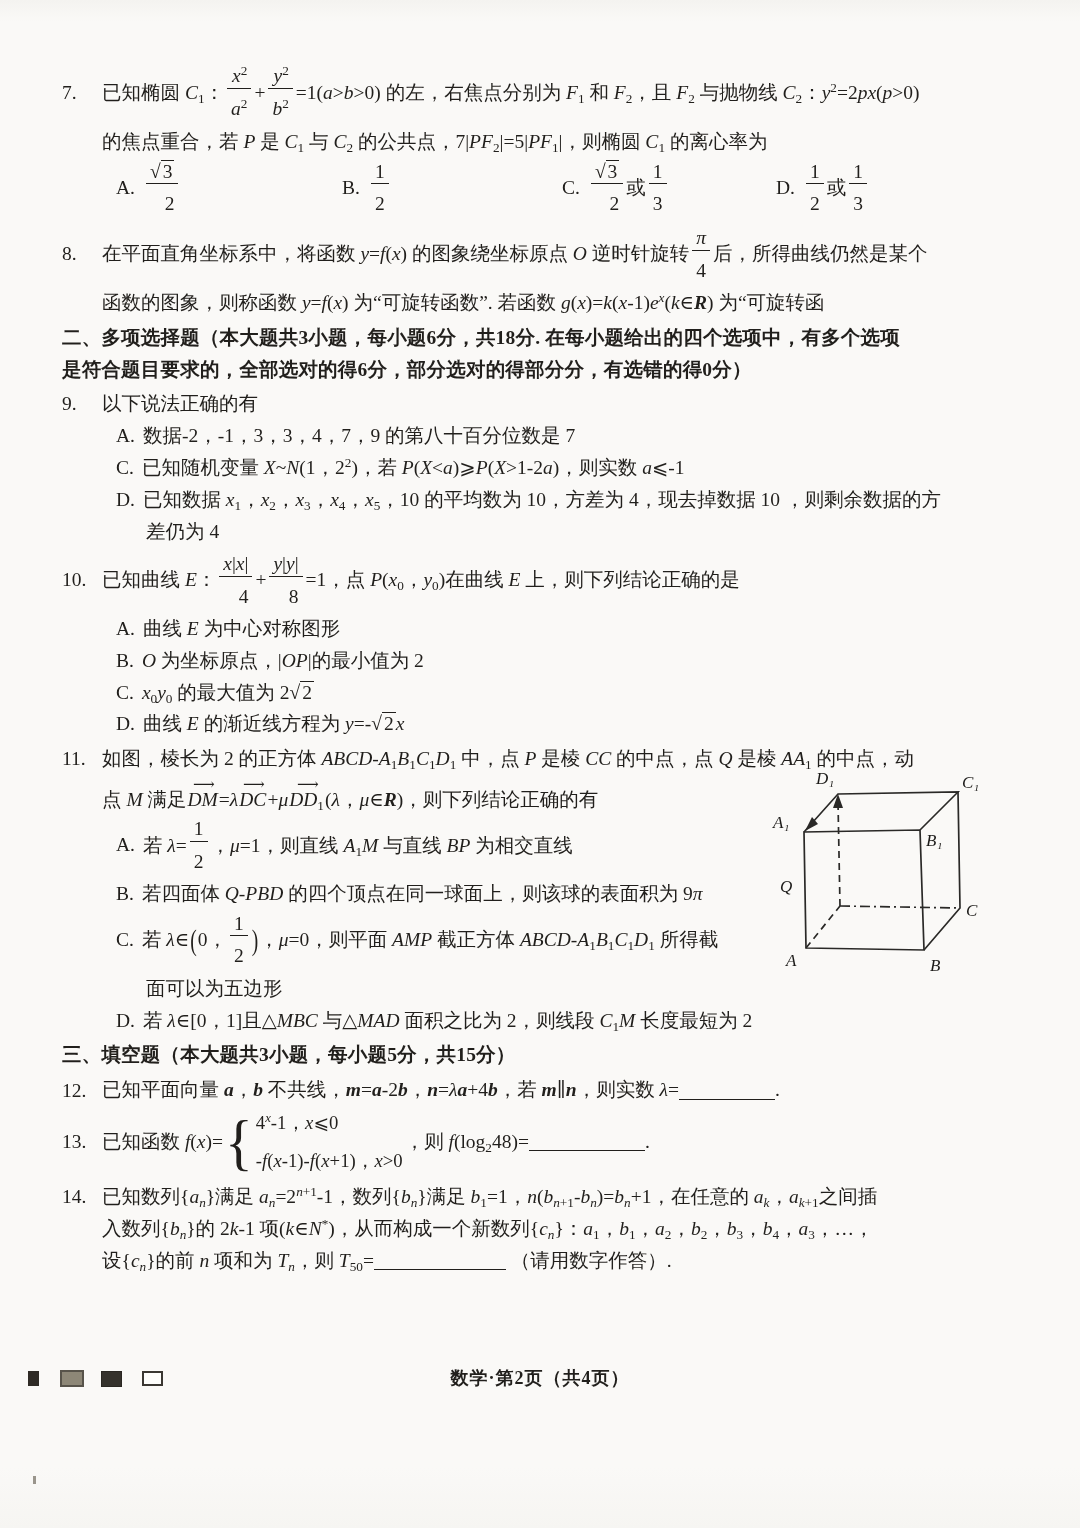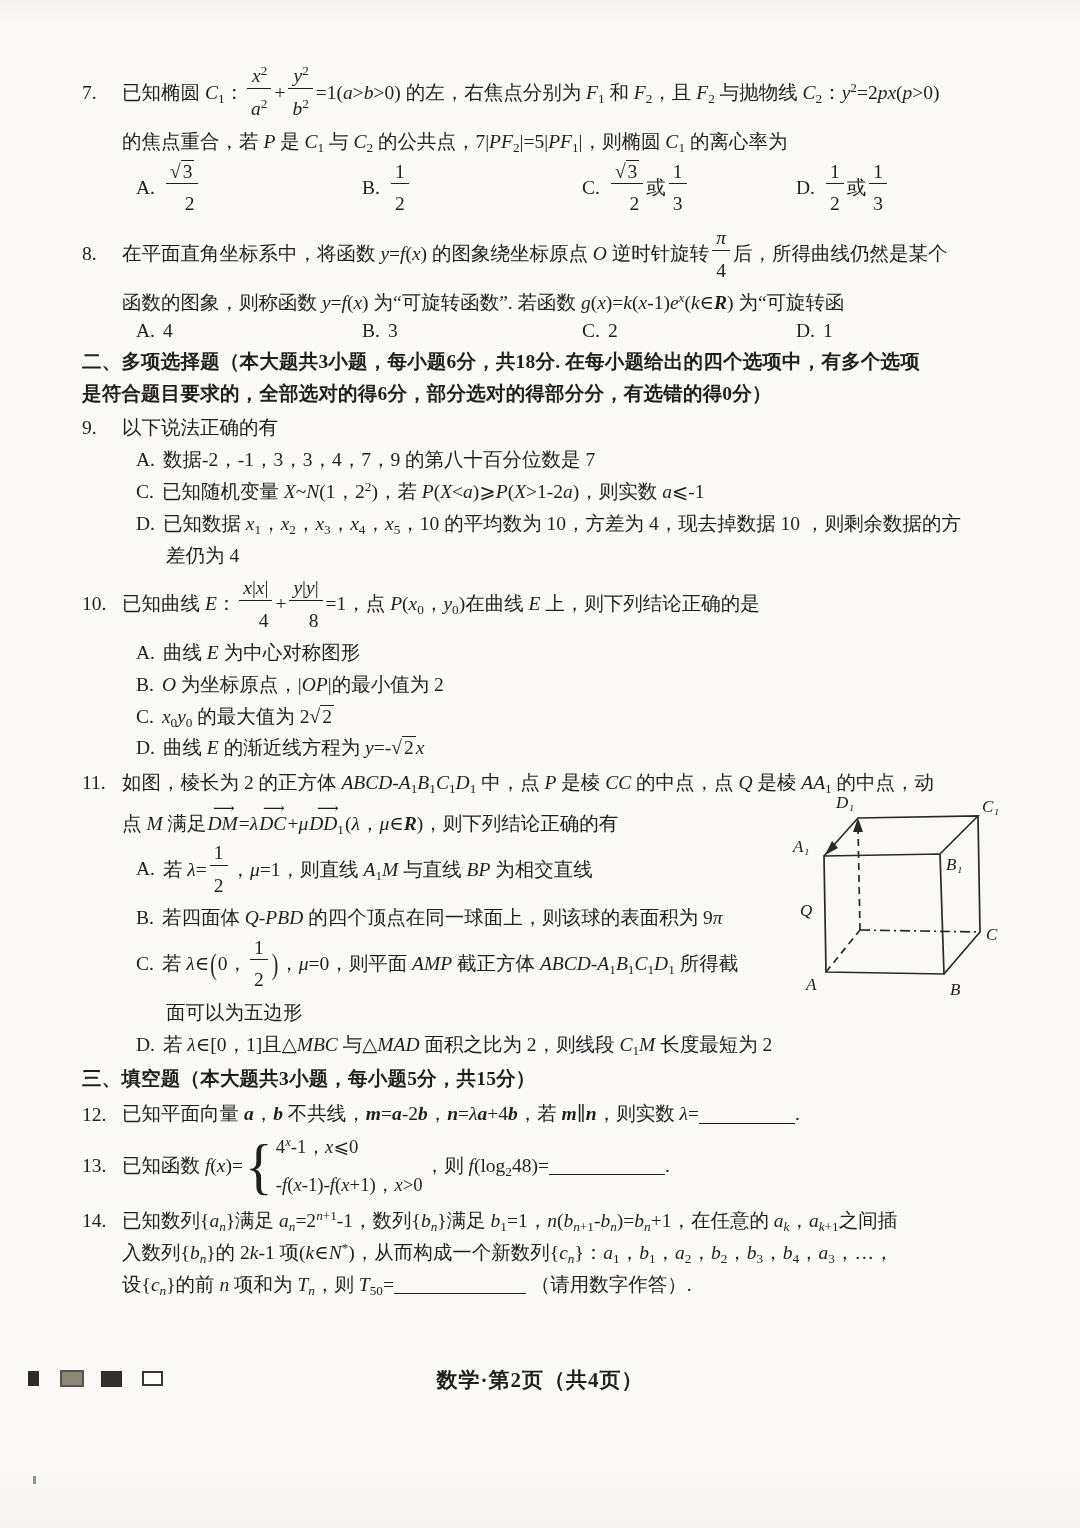--- a/index.html
+++ b/index.html
@@ -4,21 +4,21 @@
 <style>
   html,body{margin:0;padding:0;}
   body{width:1080px;height:1528px;overflow:hidden;background:#e9e8e5;}
   .scan-page{
     position:relative;width:1080px;height:1528px;overflow:hidden;
     background:linear-gradient(180deg,#f4f3f0 0,#faf9f7 22px,#faf9f7 96%,#f6f5f2 100%);
     color:#211f1c;
     font-family:"Liberation Serif","DejaVu Serif",serif;
     font-size:19.5px;
   }
-  #content{padding:64px 40px 0 82px;}
+  #content{padding:64px 40px 0 62px;}
   .blk{margin:0 0 5px 0;position:relative;}
   .line{white-space:nowrap;padding:3px 0;margin:0 0 2px 0;line-height:1.22;}
   .line .num{display:inline-block;min-width:40px;}
   .line.cont{padding-left:40px;}
   .line.opt{padding-left:54px;}
   .line.opt2{padding-left:84px;}
   .hd .line{font-weight:700;letter-spacing:.2px;}
   .okey{margin-right:8px;}
   .optrow{padding-left:54px;display:flex;align-items:center;margin:2px 0 2px;}
   .optrow .ocell{display:inline-block;}
@@ -40,21 +40,21 @@
   .vec{position:relative;display:inline-block;margin:0 1px;}
   .vec .arr{position:absolute;top:-.85em;left:8%;right:0;text-align:center;font-size:.78em;}
   .l-vec{padding-top:12px;}
   .bp{display:inline-block;transform:scaleY(1.55);vertical-align:-.08em;margin:0 1px;}
   .blank{display:inline-block;border-bottom:1.6px solid #211f1c;height:1.05em;vertical-align:-3px;}
   .cases{display:inline-flex;align-items:center;vertical-align:middle;position:relative;top:-.05em;margin:0 2px;}
   .cases .brace{font-size:58px;font-weight:300;line-height:.9;transform:scaleY(1.05);margin-right:3px;}
   .cases .col{display:flex;flex-direction:column;gap:15px;text-align:left;font-size:.96em;}
   #fig-cube{position:absolute;left:706px;top:22px;}
   #fig-cube text{font-family:"Liberation Serif","DejaVu Serif",serif;font-style:italic;font-size:17px;fill:#1c1b19;}
-  .footer{position:absolute;top:1366px;left:0;width:1080px;text-align:center;font-weight:700;font-size:21px;letter-spacing:1px;}
+  .footer{position:absolute;top:1366px;left:0;width:1080px;text-align:center;font-weight:700;font-size:18px;letter-spacing:1px;}
   .regmarks{position:absolute;top:1366px;left:28px;}
   .regmarks span{display:inline-block;vertical-align:middle;}
   .rm1{width:11px;height:15px;background:#2f2b26;margin-right:21px;}
   .rm2{width:20px;height:13px;background:#8d8777;border:2px solid #57534a;margin-right:17px;}
   .rm3{width:19px;height:14px;background:#35322c;border:1px solid #2a2722;margin-right:20px;}
   .rm4{width:17px;height:11px;background:#fdfdfb;border:2.5px solid #3a3732;}
   .edge-tick{position:absolute;left:33px;top:1476px;width:3px;height:8px;background:#9a958c;}
 </style>
 </head>
 <body>
@@ -67,26 +67,20 @@
         <div class="optrow tall">
           <span class="ocell"><span class="okey">A.</span><span class="frac"><span class="fn"><span class="sqrt"><span class="sg">√</span><span class="rd">3</span></span></span><span class="fd">2</span></span></span>
           <span class="ocell"><span class="okey">B.</span><span class="frac"><span class="fn">1</span><span class="fd">2</span></span></span>
           <span class="ocell"><span class="okey">C.</span><span class="frac"><span class="fn"><span class="sqrt"><span class="sg">√</span><span class="rd">3</span></span></span><span class="fd">2</span></span>或<span class="frac"><span class="fn">1</span><span class="fd">3</span></span></span>
           <span class="ocell"><span class="okey">D.</span><span class="frac"><span class="fn">1</span><span class="fd">2</span></span>或<span class="frac"><span class="fn">1</span><span class="fd">3</span></span></span>
         </div>
       </div>
       <div class="blk">
         <div class="line first"><span class="num">8.</span>在平面直角坐标系中，将函数 <i>y</i>=<i>f</i>(<i>x</i>) 的图象绕坐标原点 <i>O</i> 逆时针旋转<span class="frac"><span class="fn"><i>π</i></span><span class="fd">4</span></span>后，所得曲线仍然是某个</div>
         <div class="line cont">函数的图象，则称函数 <i>y</i>=<i>f</i>(<i>x</i>) 为“可旋转函数”. 若函数 <i>g</i>(<i>x</i>)=<i>k</i>(<i>x</i>-1)<i>e</i><sup><i>x</i></sup>(<i>k</i>∈<span class="bi"><i>R</i></span>) 为“可旋转函</div>
-        <div class="optrow">
-          <span class="ocell"><span class="okey">A.</span>4</span>
-          <span class="ocell"><span class="okey">B.</span>3</span>
-          <span class="ocell"><span class="okey">C.</span>2</span>
-          <span class="ocell"><span class="okey">D.</span>1</span>
-        </div>
       </div>
       <div class="blk hd">
         <div class="line">二、多项选择题（本大题共3小题，每小题6分，共18分. 在每小题给出的四个选项中，有多个选项</div>
         <div class="line">是符合题目要求的，全部选对的得6分，部分选对的得部分分，有选错的得0分）</div>
       </div>
       <div class="blk">
         <div class="line first"><span class="num">9.</span>以下说法正确的有</div>
         <div class="line opt"><span class="okey">A.</span>数据-2，-1，3，3，4，7，9 的第八十百分位数是 7</div>
         <div class="line opt"><span class="okey">C.</span>已知随机变量 <i>X</i>~<i>N</i>(1，2<sup>2</sup>)，若 <i>P</i>(<i>X</i>&lt;<i>a</i>)⩾<i>P</i>(<i>X</i>&gt;1-2<i>a</i>)，则实数 <i>a</i>⩽-1</div>
         <div class="line opt"><span class="okey">D.</span>已知数据 <i>x</i><sub>1</sub>，<i>x</i><sub>2</sub>，<i>x</i><sub>3</sub>，<i>x</i><sub>4</sub>，<i>x</i><sub>5</sub>，10 的平均数为 10，方差为 4，现去掉数据 10 ，则剩余数据的方</div>

